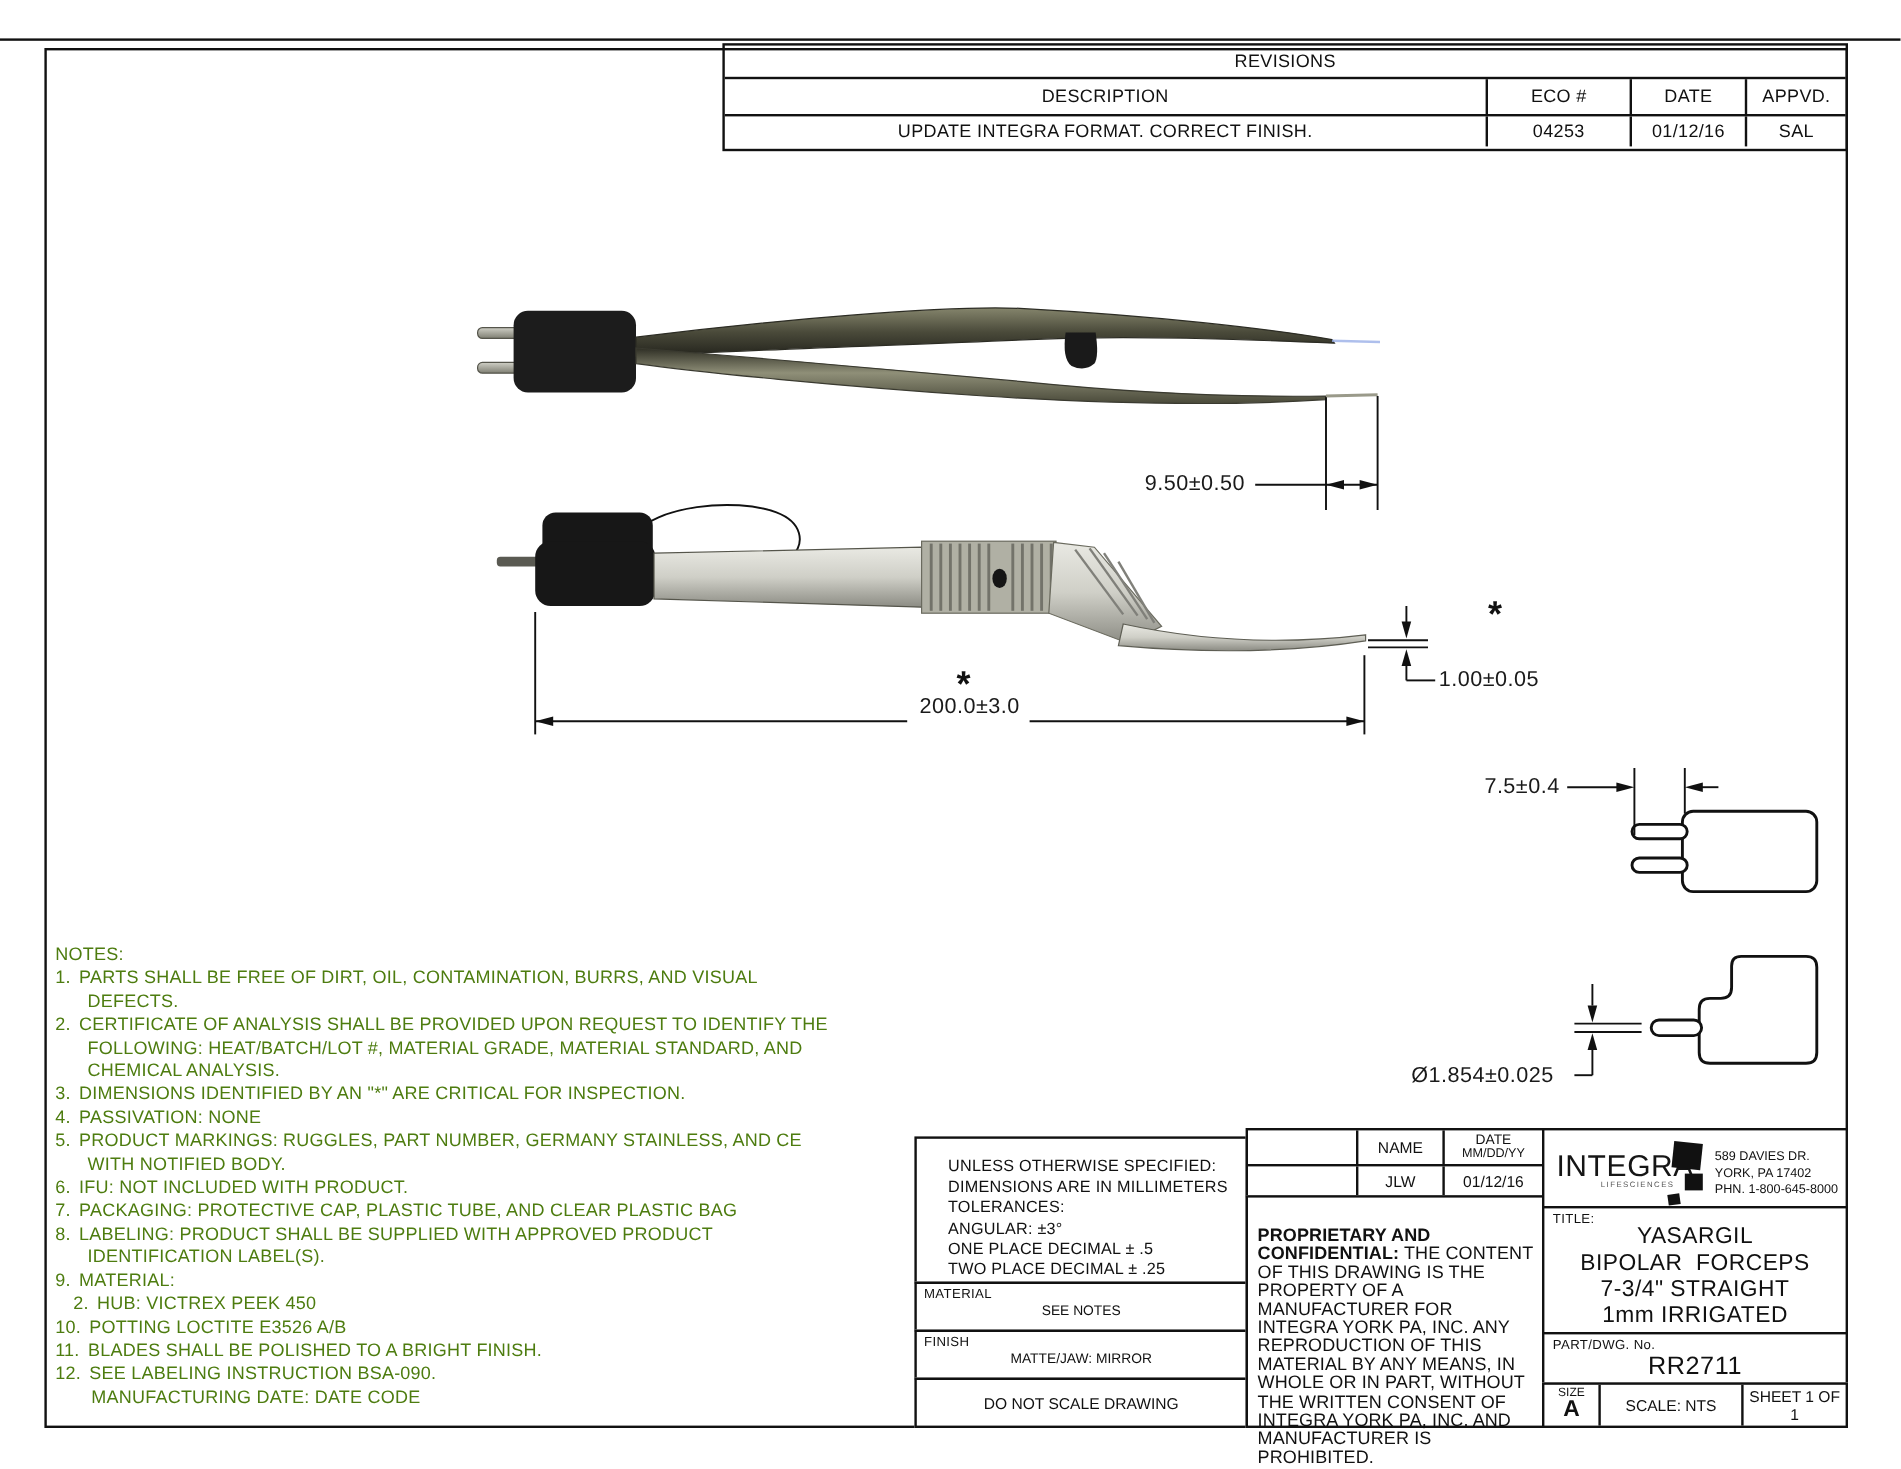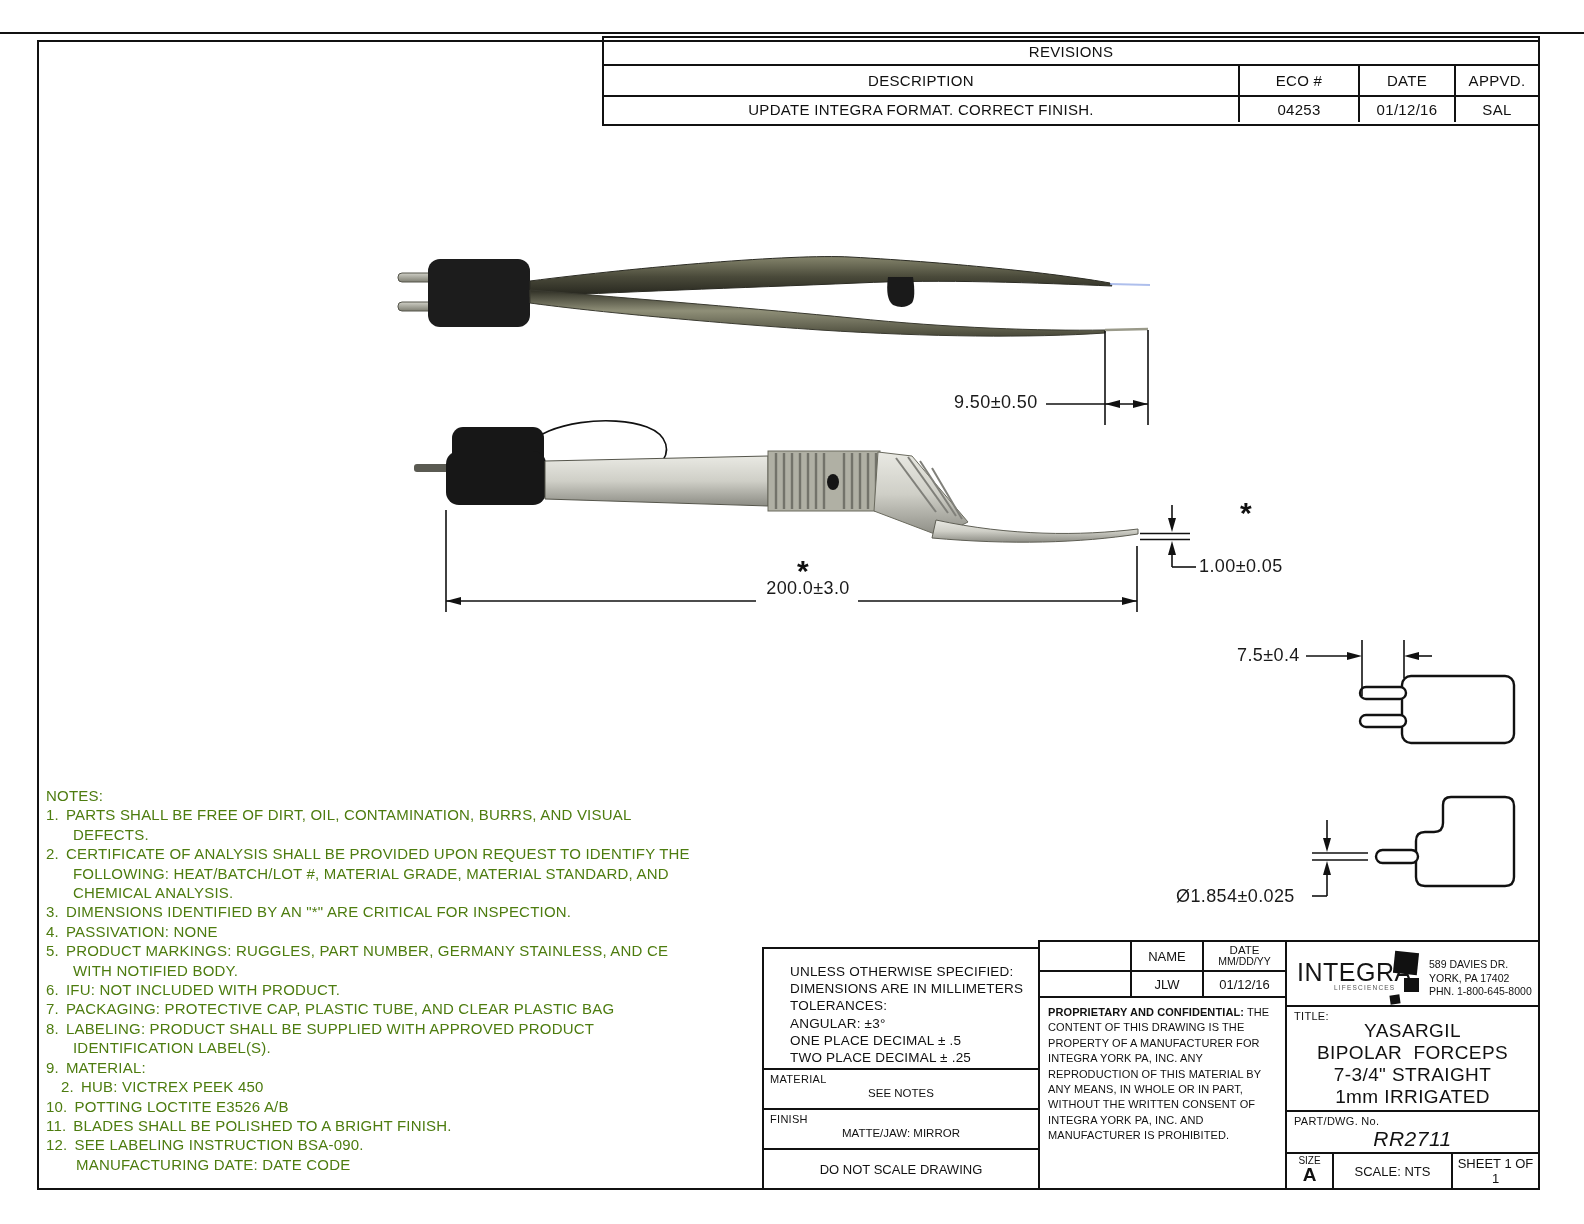--- a/index.html
+++ b/index.html
@@ -28,21 +28,21 @@
   .note.sub{margin-left:15px;}
   .note.cont{padding-left:30px;text-indent:0;}
   
   .dim{position:absolute;font-size:18px;letter-spacing:.4px;color:#1a1a1a;white-space:nowrap;}
   .ast{position:absolute;font-size:30px;font-weight:bold;color:#111;line-height:26px;}
   
   .tb{position:absolute;border:2px solid #111;box-sizing:border-box;background:#fff;}
   .lbl{font-size:11px;letter-spacing:.3px;}
   .tol{font-size:13.5px;line-height:17.2px;letter-spacing:.2px;padding:14px 0 0 26px;}
   .cellmid{display:flex;align-items:center;justify-content:center;text-align:center;}
-  .prop{font-size:11px;line-height:15.4px;padding:7px 6px 0 8px;letter-spacing:.1px;}
+  .prop{font-size:15px;line-height:15.4px;padding:24px 6px 0 8px;letter-spacing:.1px;}
   .ttl-line{font-size:19px;line-height:22px;text-align:center;white-space:pre;letter-spacing:.4px;}
   svg .ln{stroke:#111;stroke-width:1.6;fill:none;}
   svg .thick{stroke:#111;stroke-width:2.4;fill:#fff;}
   svg .arr{fill:#111;stroke:none;}
 </style>
 </head>
 <body>
 
 <div id="sheet">
 
@@ -272,21 +272,21 @@
     <div class="lbl" style="padding:3px 0 0 7px;">TITLE:</div>
     <div style="margin-top:-2px;">
       <div class="ttl-line">YASARGIL</div>
       <div class="ttl-line">BIPOLAR  FORCEPS</div>
       <div class="ttl-line">7-3/4" STRAIGHT</div>
       <div class="ttl-line">1mm IRRIGATED</div>
     </div>
   </div>
   <div class="tb" style="left:1285px;top:1110px;width:255px;height:44px;">
     <div class="lbl" style="padding:3px 0 0 7px;">PART/DWG. No.</div>
-    <div style="text-align:center;font-size:21px;margin-top:0;letter-spacing:.5px;font-style:italic;">RR2711</div>
+    <div style="text-align:center;font-size:21px;margin-top:0;letter-spacing:.5px;">RR2711</div>
   </div>
   <div class="tb" style="left:1285px;top:1152px;width:255px;height:38px;display:flex;">
     <div style="width:45px;box-sizing:border-box;text-align:center;">
       <div style="font-size:10px;margin-top:1px;">SIZE</div>
       <div style="font-size:19px;font-weight:bold;line-height:18px;">A</div>
     </div>
     <div class="cellmid" style="width:119px;border-left:2px solid #111;font-size:13px;box-sizing:border-box;">SCALE: NTS</div>
     <div class="cellmid" style="flex:1;border-left:2px solid #111;font-size:13px;box-sizing:border-box;">SHEET 1 OF 1</div>
   </div>
 

